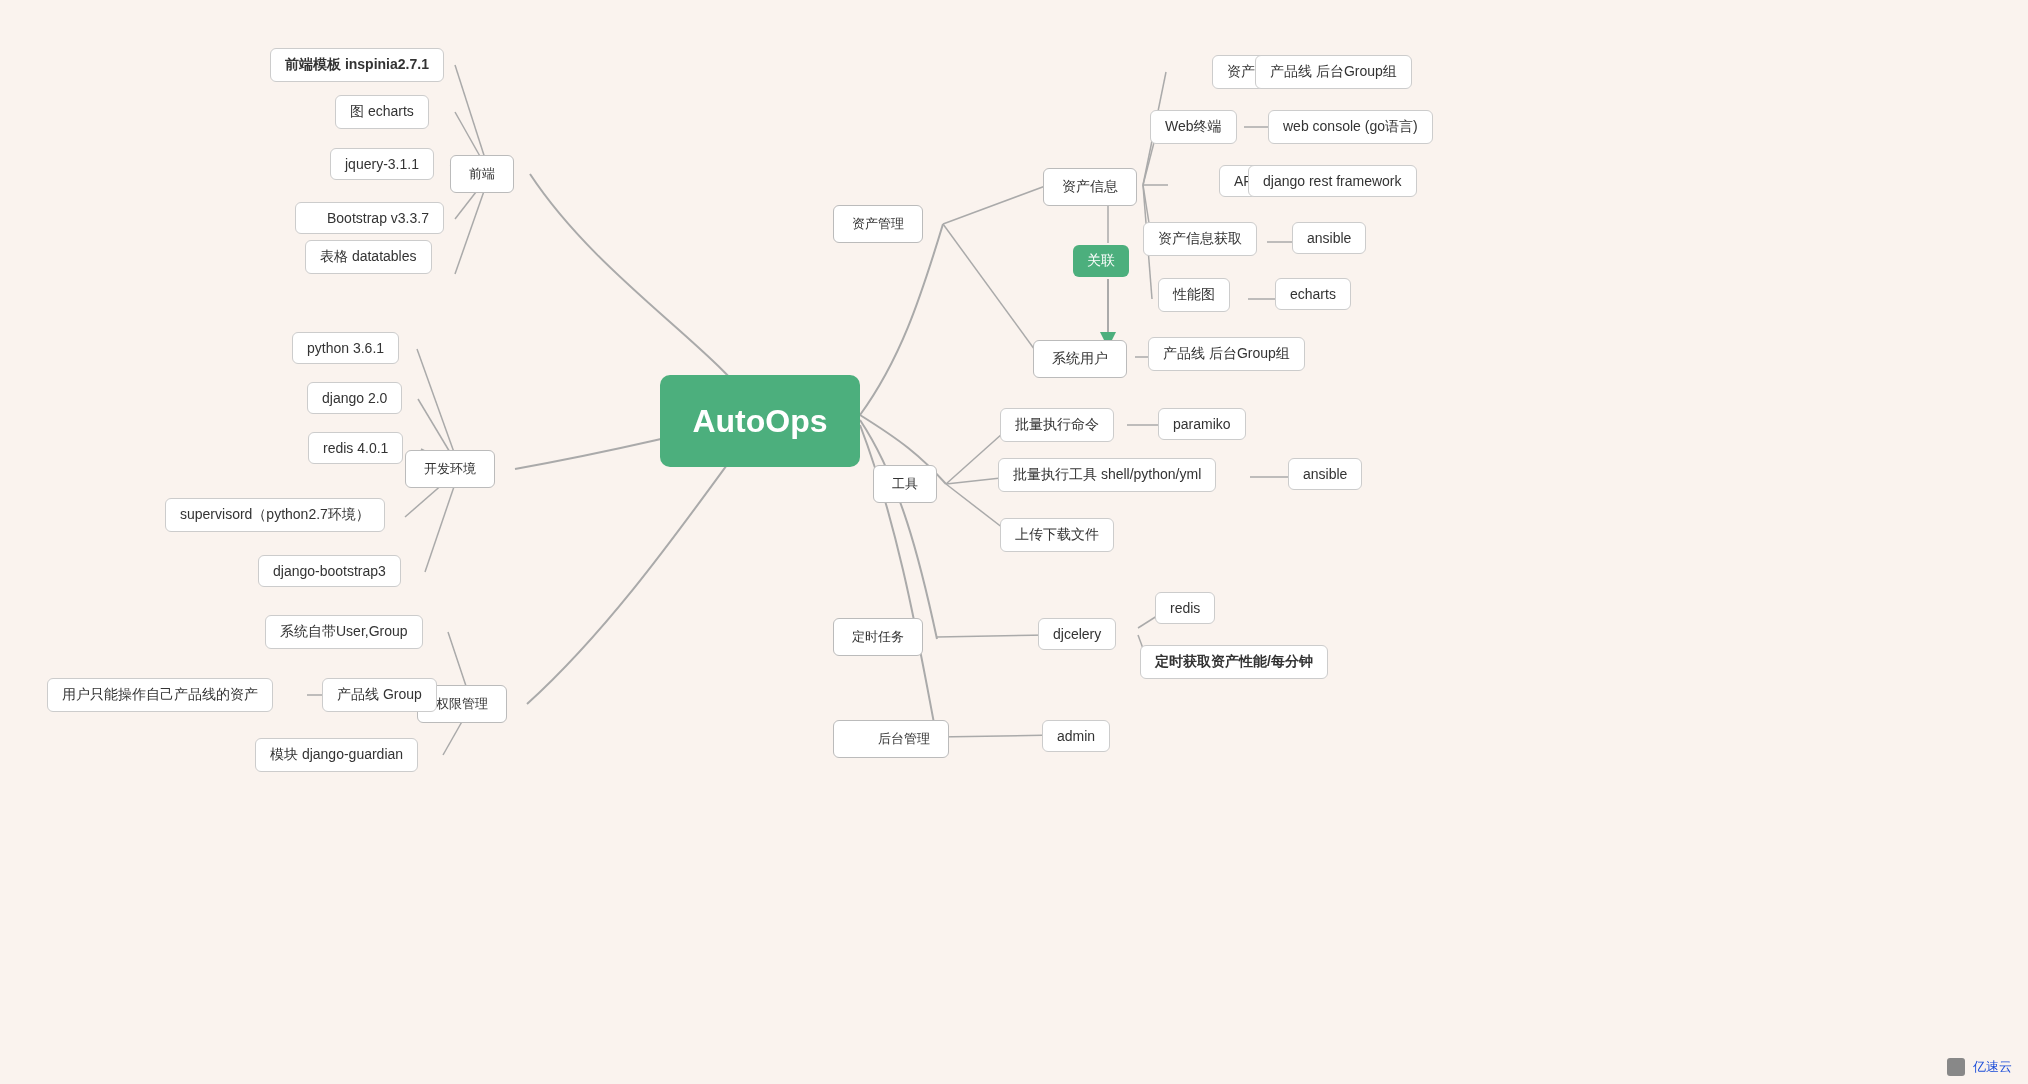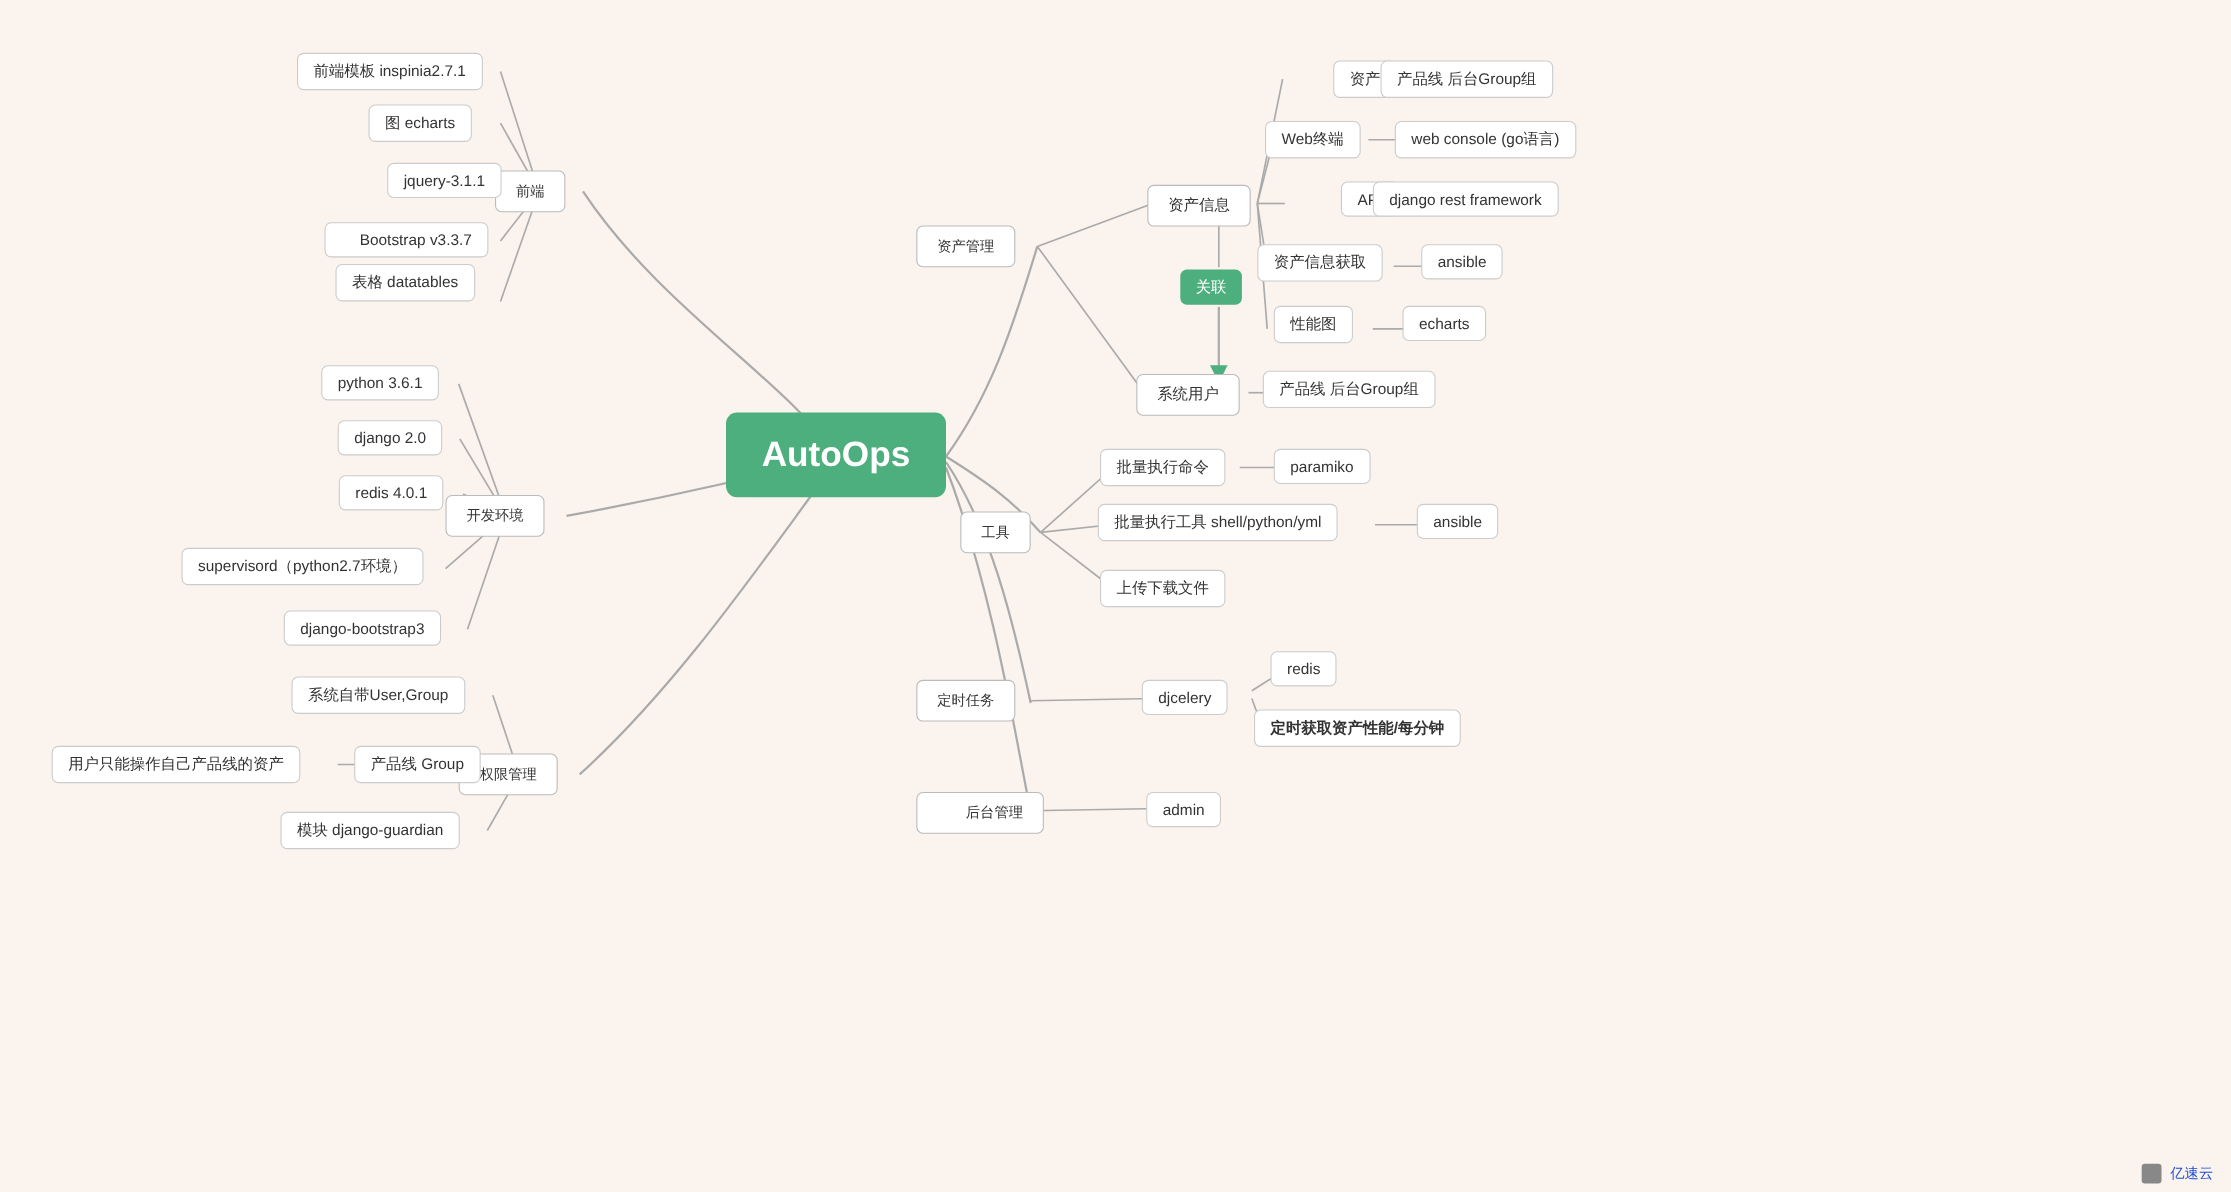--- a/index.html
+++ b/index.html
@@ -163,21 +163,21 @@
 
     <line x1="937" y1="637" x2="1048" y2="635" stroke="#aaa" stroke-width="1.5"></line>
 
     <line x1="1138" y1="628" x2="1168" y2="609" stroke="#aaa" stroke-width="1.5"></line>
 
     <line x1="1138" y1="635" x2="1148" y2="662" stroke="#aaa" stroke-width="1.5"></line>
 
     <line x1="937" y1="737" x2="1055" y2="735" stroke="#aaa" stroke-width="1.5"></line>
   </svg>
 
-  <div class="node-center" style="left:660px; top:375px; width:200px; height:77px;">
+  <div class="node-center" style="left:660px; top:375px; width:200px; height:92px;">
     <span>AutoOps</span>
   </div>
 
   <div class="node-branch" style="left:450px; top:155px;">
     <span>前端</span>
   </div>
   <div class="node-branch" style="left:405px; top:450px;">
     <span>开发环境</span>
   </div>
   <div class="node-branch" style="left:417px; top:685px;">
@@ -189,27 +189,27 @@
   <div class="node-branch" style="left:873px; top:465px;">
     <span>工具</span>
   </div>
   <div class="node-branch" style="left:833px; top:618px;">
     <span>定时任务</span>
   </div>
   <div class="node-branch" style="left:833px; top:720px;padding-left:44px;">
     <span>后台管理</span>
   </div>
 
-  <div class="node" style="left:270px; top:48px;">
+  <div class="node" style="left:270px; top:48px;font-weight:bold;">
     <span>前端模板 inspinia2.7.1</span>
   </div>
   <div class="node" style="left:335px; top:95px;">
     <span>图 echarts</span>
   </div>
-  <div class="node" style="left:330px; top:148px;margin-left:22px;">
+  <div class="node" style="left:330px; top:148px;">
     <span>jquery-3.1.1</span>
   </div>
   <div class="node" style="left:295px; top:202px;padding-left:31px;">
     <span>Bootstrap v3.3.7</span>
   </div>
   <div class="node" style="left:305px; top:240px;">
     <span>表格 datatables</span>
   </div>
 
   <div class="node" style="left:292px; top:332px;">

